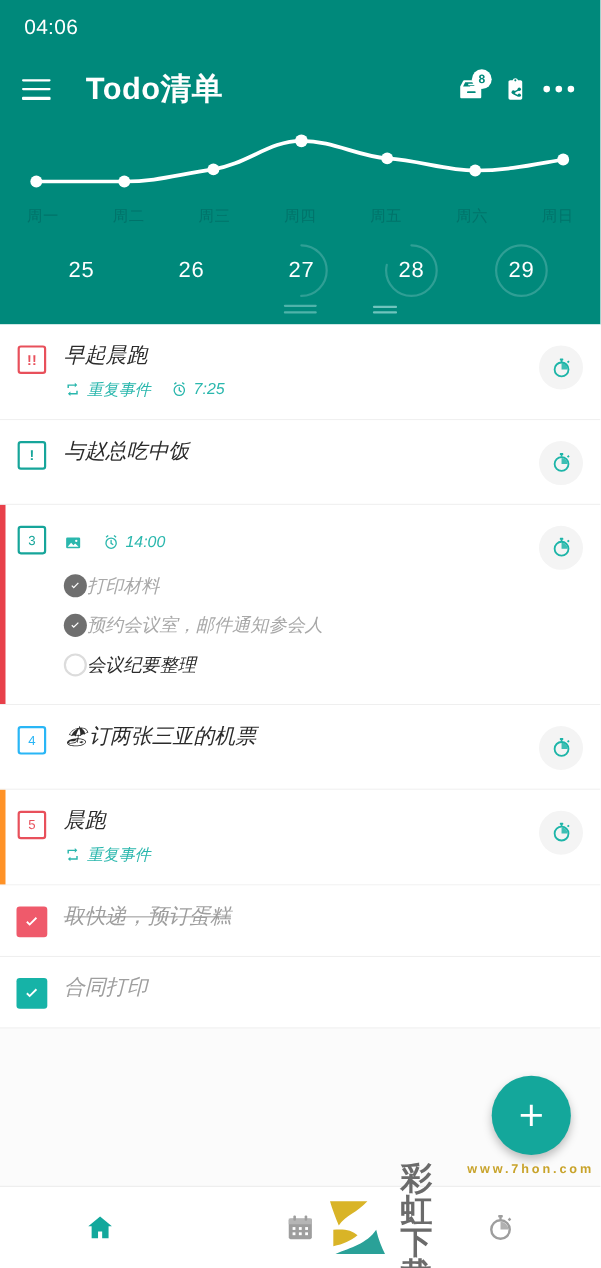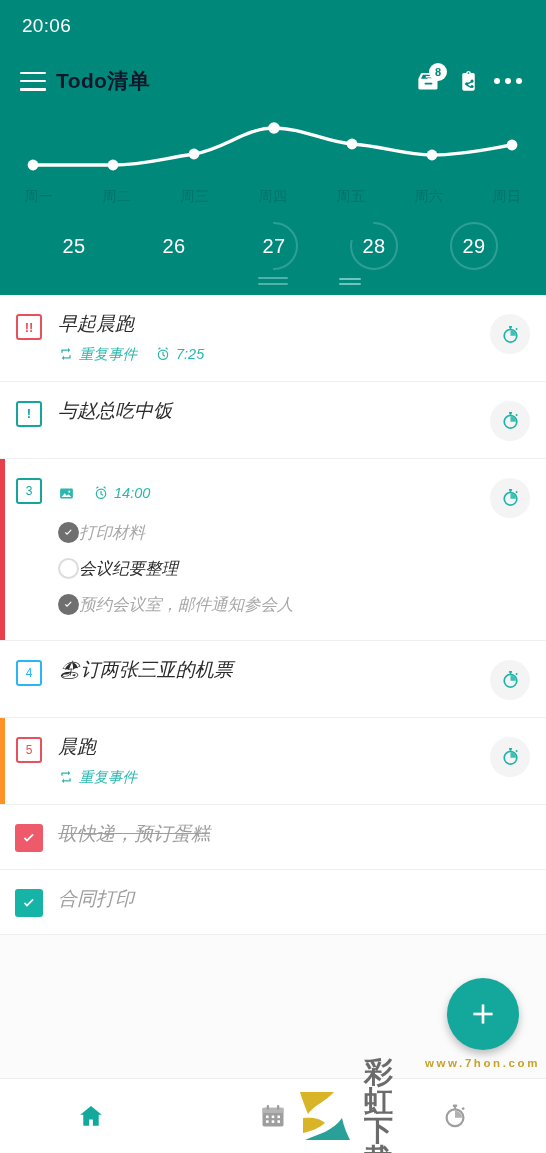--- a/index.html
+++ b/index.html
@@ -38,24 +38,24 @@
   }
   .hamburger {
     width:26px; height:19px;
     display:flex; flex-direction:column;
     justify-content:space-between;
     cursor:pointer;
     flex:0 0 auto;
   }
   .hamburger span { display:block; height:2.6px; background:#fff; border-radius:1px; }
   .apptitle {
-    color:#0f172a;
-    font-size:21px;
+    color:#ffffff;
+    font-size:28px;
     font-weight:bold;
-    margin-left:10px;
+    margin-left:32px;
     letter-spacing:.4px;
     white-space:nowrap;
   }
   .appbar-spacer { flex:1 1 auto; }
   .appbar-icon {
     width:40px; height:40px;
     display:flex; align-items:center; justify-content:center;
     position:relative;
     cursor:pointer;
     flex:0 0 auto;
@@ -348,21 +348,21 @@
     letter-spacing:2.6px;
     line-height:1;
   }
 </style>
 </head>
 <body>
 
 <div class="header">
 
   <div class="statusbar">
-    <span class="clock">20:06</span>
+    <span class="clock">04:06</span>
   </div>
 
   <div class="appbar">
     <div class="hamburger">
       <span></span>
         <span></span>
         <span></span>
     </div>
     <div class="apptitle">Todo清单</div>
     <div class="appbar-spacer"></div>
@@ -571,30 +571,30 @@
       <div class="subtasks">
         <div class="sub">
           <span class="sbox checked">
             <svg viewBox="0 0 24 24">
               <path fill="#ffffff" d="M9.3 16.6l-4-4 1.5-1.5 2.5 2.5 7-7L17.8 8z"></path>
             </svg>
           </span>
           <span class="slabel done">打印材料</span>
         </div>
         <div class="sub">
-          <span class="sbox unchecked"></span>
-          <span class="slabel">会议纪要整理</span>
-        </div>
-        <div class="sub">
           <span class="sbox checked">
             <svg viewBox="0 0 24 24">
               <path fill="#ffffff" d="M9.3 16.6l-4-4 1.5-1.5 2.5 2.5 7-7L17.8 8z"></path>
             </svg>
           </span>
           <span class="slabel done">预约会议室，邮件通知参会人</span>
+        </div>
+        <div class="sub">
+          <span class="sbox unchecked"></span>
+          <span class="slabel">会议纪要整理</span>
         </div>
       </div>
     </div>
     <div class="timer-btn">
       <svg viewBox="0 0 24 24">
         <circle cx="12" cy="13.5" r="7.2" fill="none" stroke="#1db5a8" stroke-width="1.9"></circle>
         <path fill="#1db5a8" d="M12 7.2v6.3h6.2a6.2 6.2 0 0 0-6.2-6.3z" opacity=".85"></path>
         <rect x="10.2" y="2.2" width="3.6" height="2" rx=".6" fill="#1db5a8"></rect>
         <rect x="11.1" y="3.6" width="1.8" height="2.2" fill="#1db5a8"></rect>
         <path fill="#1db5a8" d="M17.6 5.6l1.5-1.4 1.3 1.4-1.5 1.4z"></path>

